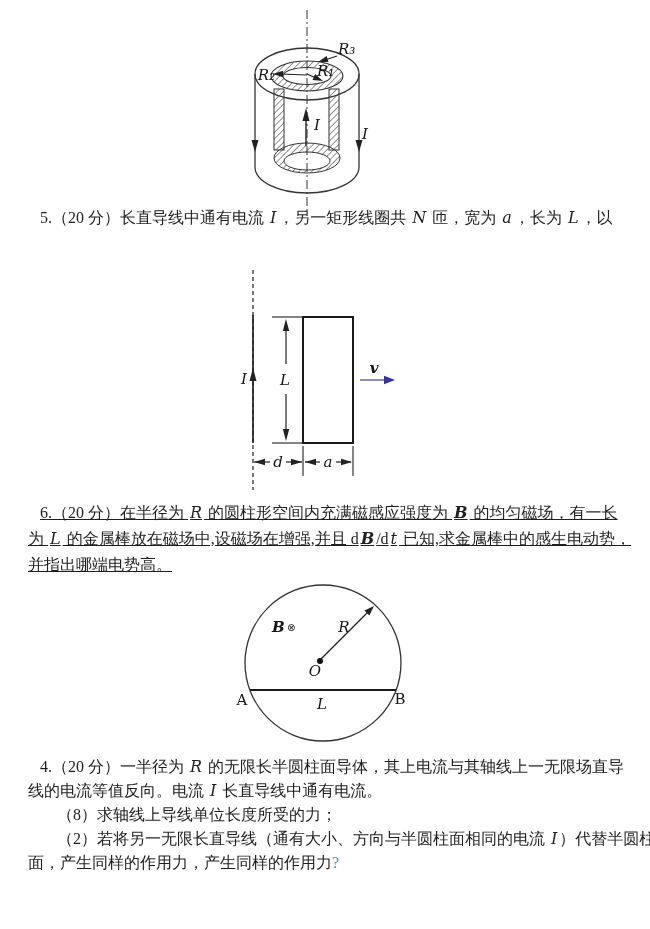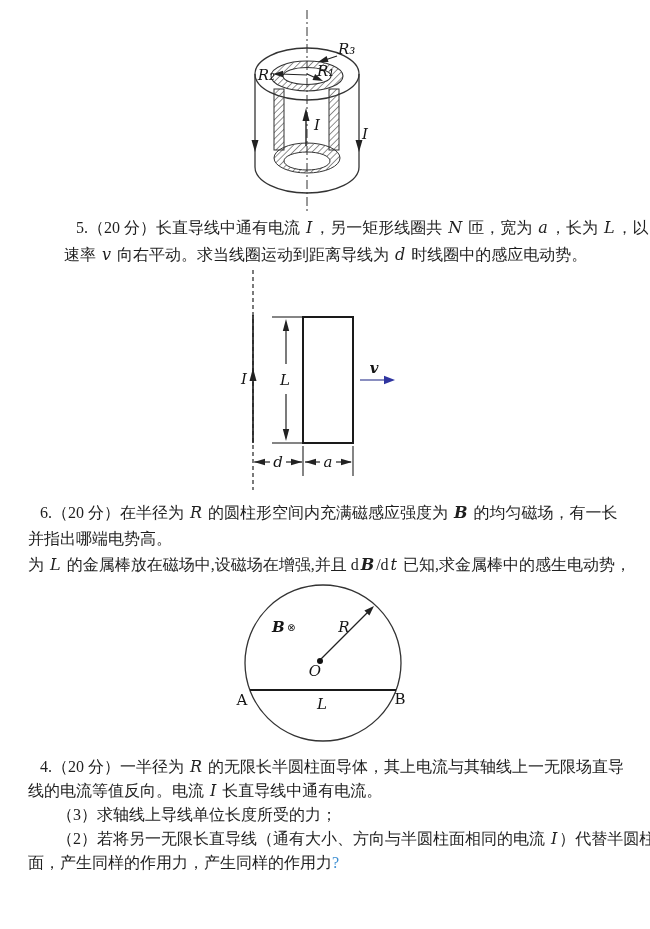--- a/index.html
+++ b/index.html
@@ -2,22 +2,22 @@
 <html><head>
 <meta charset="utf-8">
 <style>
   html,body{margin:0;padding:0;background:#ffffff;}
   .page{
     position:relative;width:650px;height:929px;background:#ffffff;overflow:hidden;
     font-family:"Liberation Serif","DejaVu Serif",serif;color:#1f1f1f;
   }
   .fig{position:absolute;}
   .tblock{position:absolute;left:28px;font-size:16px;white-space:nowrap;}
-  #p5{top:214px;line-height:27px;margin-left:36px;}
-  #p6{top:500px;line-height:26px;}
+  #p5{top:204px;line-height:27px;}
+  #p6{top:500px;line-height:26px;text-decoration:underline;}
   #p7{top:755px;line-height:24px;}
   .line{white-space:nowrap;}
   .ind{padding-left:12px;}
   .ind2{padding-left:29px;}
   .seg{white-space:pre;}
   .v{font-family:"DejaVu Serif",serif;font-style:italic;padding:0 2px;}
   .vb{font-family:"DejaVu Serif",serif;font-style:italic;font-weight:700;padding:0 2px;}
   .q{color:#3f8fd2;}
   
   .sl{font:italic 15px "DejaVu Serif",serif;fill:#141414;}
@@ -68,21 +68,20 @@
     <polygon points="95,81 84.5,79.9 87.1,74.1" fill="#222"></polygon>
     <text x="89" y="76" class="sl">R₁</text>
 
     <line x1="109" y1="56" x2="97" y2="60" stroke="#222" stroke-width="1.2"></line>
     <polygon points="90,62 100.5,62.1 98.6,56" fill="#222"></polygon>
     <text x="110" y="54" class="sl">R₃</text>
   </svg>
 
   <div class="tblock" id="p5">
     <div class="line ind"><span class="seg">5.（20 分）长直导线中通有电流 </span><span class="seg v">I</span><span class="seg">，另一矩形线圈共 </span><span class="seg v">N</span><span class="seg"> 匝，宽为 </span><span class="seg v">a</span><span class="seg">，长为 </span><span class="seg v">L</span><span class="seg">，以</span></div>
-    <div class="line"><span class="seg">速率 </span><span class="seg v">v</span><span class="seg"> 向右平动。求当线圈运动到距离导线为 </span><span class="seg v">d</span><span class="seg"> 时线圈中的感应电动势。</span></div>
   </div>
 
   <svg class="fig" style="left:180px;top:268px;width:230px;height:224px" viewBox="0 0 230 224">
 
     <line x1="73" y1="2" x2="73" y2="222" class="stroke" stroke-width="1.3" stroke-dasharray="4 3"></line>
 
     <line x1="73" y1="47" x2="73" y2="175" stroke="#222" stroke-width="1.7"></line>
     <polygon points="73,100 69.5,113 76.5,113" fill="#222"></polygon>
     <text x="67" y="116" text-anchor="end" class="sl">I</text>
 
@@ -111,22 +110,22 @@
     <polygon points="125,194 136,190.8 136,197.2" fill="#222"></polygon>
     <polygon points="172,194 161,190.8 161,197.2" fill="#222"></polygon>
     <text x="148" y="199" text-anchor="middle" class="sl">a</text>
 
     <line x1="123" y1="178" x2="123" y2="208" stroke="#333" stroke-width="1.2"></line>
     <line x1="173" y1="178" x2="173" y2="208" stroke="#333" stroke-width="1.2"></line>
   </svg>
 
   <div class="tblock" id="p6">
     <div class="line ind"><span class="seg">6.（20 分）在半径为 </span><span class="seg v">R</span><span class="seg"> 的圆柱形空间内充满磁感应强度为 </span><span class="seg vb">B</span><span class="seg"> 的均匀磁场，有一长</span></div>
+    <div class="line"><span class="seg">为 </span><span class="seg v">L</span><span class="seg"> 的金属棒放在磁场中,设磁场在增强,并且 d</span><span class="seg vb">B</span><span class="seg">/d</span><span class="seg v">t</span><span class="seg"> 已知,求金属棒中的感生电动势，</span></div>
     <div class="line"><span class="seg">并指出哪端电势高。</span></div>
-    <div class="line"><span class="seg">为 </span><span class="seg v">L</span><span class="seg"> 的金属棒放在磁场中,设磁场在增强,并且 d</span><span class="seg vb">B</span><span class="seg">/d</span><span class="seg v">t</span><span class="seg"> 已知,求金属棒中的感生电动势，</span></div>
   </div>
 
   <svg class="fig" style="left:228px;top:578px;width:210px;height:175px" viewBox="0 0 210 175">
     <circle cx="95" cy="85" r="78" class="stroke" stroke-width="1.3"></circle>
 
     <line x1="22" y1="112" x2="168" y2="112" stroke="#1a1a1a" stroke-width="2.2"></line>
 
     <circle cx="92" cy="83" r="3" fill="#111"></circle>
     <text x="87" y="98" text-anchor="middle" class="sl">O</text>
 
@@ -138,18 +137,18 @@
     <text x="59" y="53" class="ssym">⊗</text>
 
     <text x="14" y="127" text-anchor="middle" class="su">A</text>
     <text x="172" y="126" text-anchor="middle" class="su">B</text>
     <text x="94" y="131" text-anchor="middle" class="sl">L</text>
   </svg>
 
   <div class="tblock" id="p7">
     <div class="line ind"><span class="seg">4.（20 分）一半径为 </span><span class="seg v">R</span><span class="seg"> 的无限长半圆柱面导体，其上电流与其轴线上一无限场直导</span></div>
     <div class="line"><span class="seg">线的电流等值反向。电流 </span><span class="seg v">I</span><span class="seg"> 长直导线中通有电流。</span></div>
-    <div class="line ind2"><span class="seg">（3）求轴线上导线单位长度所受的力；</span></div>
+    <div class="line ind2"><span class="seg">（8）求轴线上导线单位长度所受的力；</span></div>
     <div class="line ind2"><span class="seg">（2）若将另一无限长直导线（通有大小、方向与半圆柱面相同的电流 </span><span class="seg v">I</span><span class="seg">）代替半圆柱</span></div>
     <div class="line"><span class="seg">面，产生同样的作用力，产生同样的作用力</span><span class="seg q">?</span></div>
   </div>
 
 </div>
 
 </body></html>

